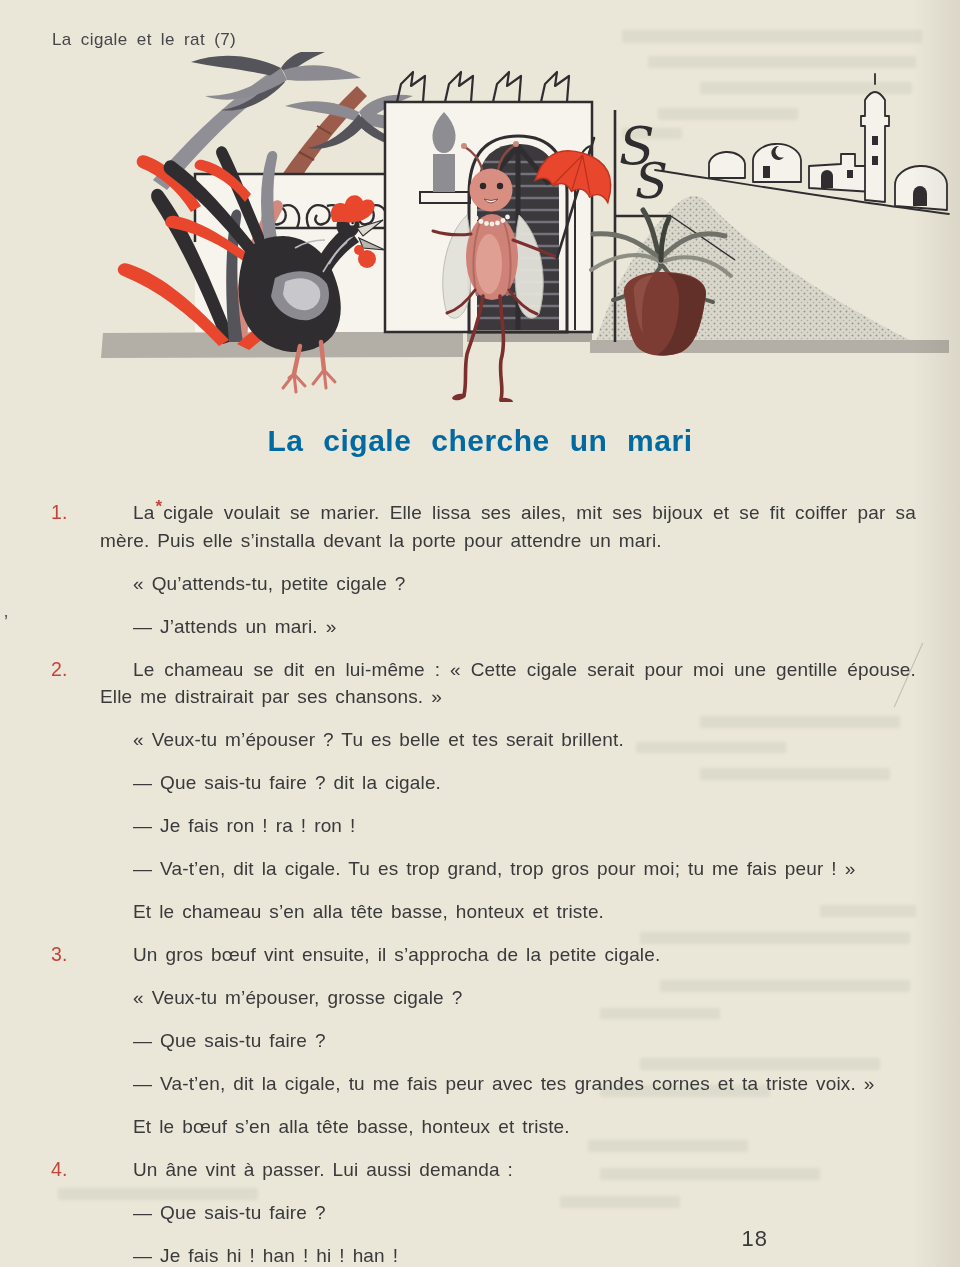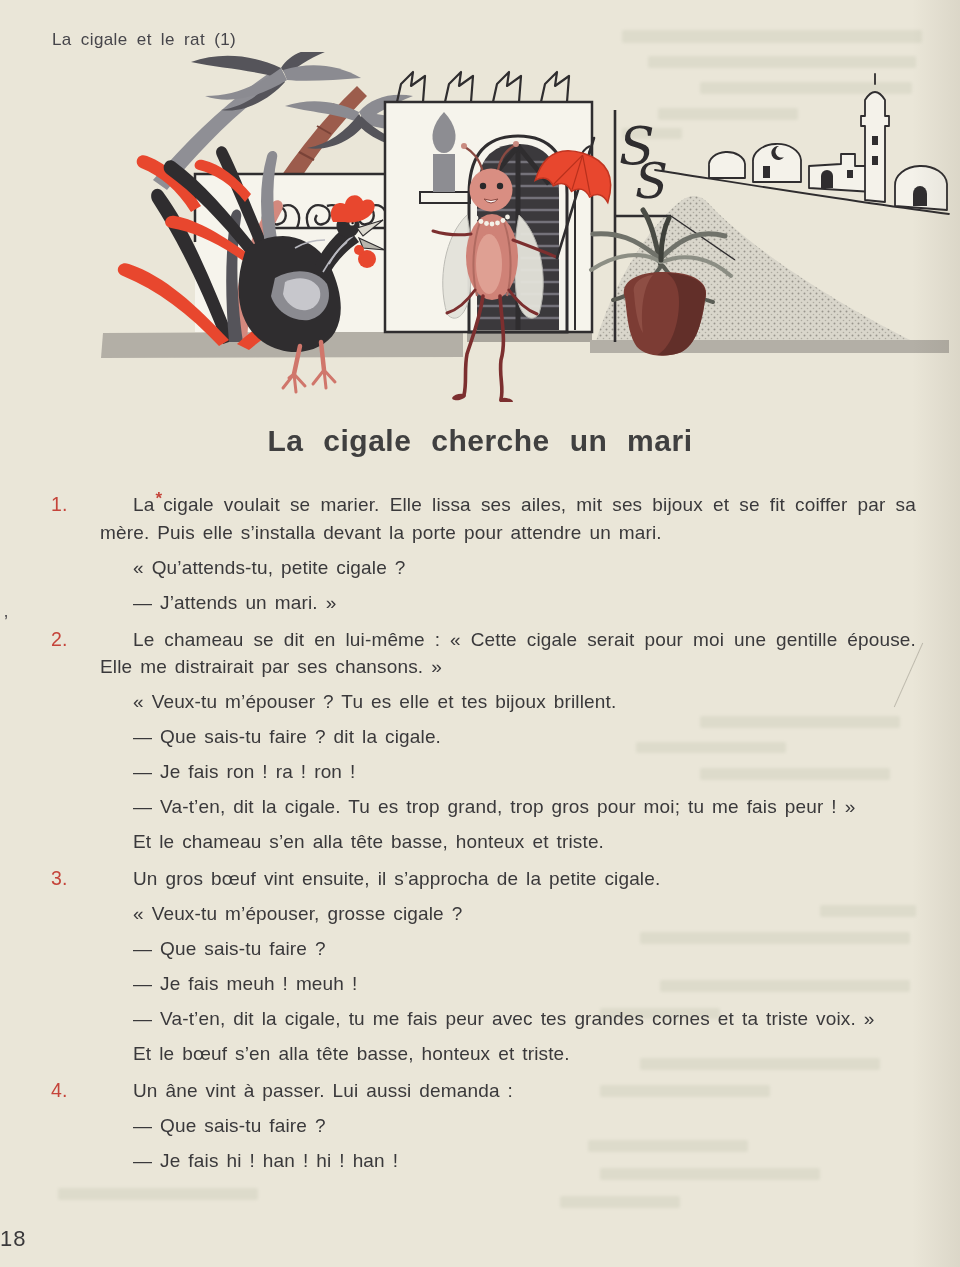--- a/index.html
+++ b/index.html
@@ -8,28 +8,28 @@
     background:#eae6d8;
     font-family:"Liberation Sans", sans-serif;
     color:#3a393b;
   }
   .edge-shade{position:absolute;top:0;right:0;width:48px;height:100%;
     background:linear-gradient(to right, rgba(0,0,0,0), rgba(90,80,60,0.10));pointer-events:none;}
   .header{position:absolute;top:30px;left:52px;font-size:17px;color:#46454a;
     letter-spacing:.4px;word-spacing:4px;}
   .illustration{position:absolute;top:52px;left:95px;}
   .title{position:absolute;top:424px;left:0;width:960px;margin:0;text-align:center;
-    font-size:30px;font-weight:bold;color:#404040;letter-spacing:.5px;word-spacing:11px;}
+    font-size:30px;font-weight:bold;color:#0369a1;letter-spacing:.5px;word-spacing:11px;}
   .story{position:absolute;top:483px;left:100px;width:816px;
     font-size:19px;line-height:27px;word-spacing:2.5px;letter-spacing:.15px;}
   .para{position:relative;margin:0 0 10px 0;}
   .pnum{position:absolute;left:-49px;top:0;color:#c5443a;font-size:19.5px;}
-  .block{margin:8px 0 5px 0;text-indent:33px;text-align:justify;}
+  .block{margin:16px 0 5px 0;text-indent:33px;text-align:justify;}
   .star{color:#c5443a;font-size:17px;position:relative;top:-7px;padding:0 1px;font-weight:bold;}
-  .pageno{position:absolute;top:1226px;left:0;width:768px;text-align:left;
+  .pageno{position:absolute;top:1226px;left:0;width:768px;text-align:right;
     font-size:22px;color:#3a393b;letter-spacing:1px;}
   .ghost{position:absolute;background:#8a9478;opacity:.13;filter:blur(1.5px);border-radius:2px;}
   .crease{position:absolute;width:1px;height:70px;background:rgba(60,55,45,.25);
     transform:rotate(24deg);filter:blur(.4px);}
   .stray{position:absolute;left:4px;top:612px;font-size:18px;color:#4c4a4e;}
 </style>
 </head>
 <body>
 
 <div>
@@ -48,21 +48,21 @@
   <div class="ghost" style="left:640px;top:1058px;width:240px;height:12px"></div>
   <div class="ghost" style="left:600px;top:1085px;width:170px;height:12px"></div>
   <div class="ghost" style="left:588px;top:1140px;width:160px;height:12px"></div>
   <div class="ghost" style="left:600px;top:1168px;width:220px;height:12px"></div>
   <div class="ghost" style="left:560px;top:1196px;width:120px;height:12px"></div>
   <div class="ghost" style="left:58px;top:1188px;width:200px;height:12px"></div>
 </div>
 <div class="crease" style="left:908px;top:640px;"></div>
 <span class="stray">’</span>
 
-<div class="header">La cigale et le rat (1)</div>
+<div class="header">La cigale et le rat (7)</div>
 
 <svg class="illustration" width="855" height="350" viewBox="0 0 855 350">
   <defs>
     <pattern id="dt" patternUnits="userSpaceOnUse" width="6" height="6">
       <circle cx="1.5" cy="1.5" r="1" fill="#8d8a81"></circle>
       <circle cx="4.5" cy="4.5" r=".8" fill="#a5a298"></circle>
     </pattern>
     <clipPath id="archClip">
         <path d="M382,278 L382,142 Q382,92 423,92 Q464,92 464,142 L464,278 Z"></path>
       </clipPath>
@@ -306,32 +306,31 @@
 <div class="story" id="story">
     <div class="para">
       <span class="pnum">1.</span>
       <p class="block">La<span class="star">*</span>cigale voulait se marier. Elle lissa ses ailes, mit ses bijoux et se fit coiffer par sa mère. Puis elle s’installa devant la porte pour attendre un mari.</p>
       <p class="block">« Qu’attends-tu, petite cigale ?</p>
       <p class="block">— J’attends un mari. »</p>
     </div>
     <div class="para">
       <span class="pnum">2.</span>
       <p class="block">Le chameau se dit en lui-même : « Cette cigale serait pour moi une gentille épouse. Elle me distrairait par ses chansons. »</p>
-      <p class="block">« Veux-tu m’épouser ? Tu es elle et tes bijoux brillent.</p>
+      <p class="block">« Veux-tu m’épouser ? Tu es belle et tes serait brillent.</p>
       <p class="block">— Que sais-tu faire ? dit la cigale.</p>
       <p class="block">— Je fais ron ! ra ! ron !</p>
       <p class="block">— Va-t’en, dit la cigale. Tu es trop grand, trop gros pour moi; tu me fais peur ! »</p>
       <p class="block">Et le chameau s’en alla tête basse, honteux et triste.</p>
     </div>
     <div class="para">
       <span class="pnum">3.</span>
       <p class="block">Un gros bœuf vint ensuite, il s’approcha de la petite cigale.</p>
       <p class="block">« Veux-tu m’épouser, grosse cigale ?</p>
       <p class="block">— Que sais-tu faire ?</p>
-      <p class="block">— Je fais meuh ! meuh !</p>
       <p class="block">— Va-t’en, dit la cigale, tu me fais peur avec tes grandes cornes et ta triste voix. »</p>
       <p class="block">Et le bœuf s’en alla tête basse, honteux et triste.</p>
     </div>
     <div class="para">
       <span class="pnum">4.</span>
       <p class="block">Un âne vint à passer. Lui aussi demanda :</p>
       <p class="block">— Que sais-tu faire ?</p>
       <p class="block">— Je fais hi ! han ! hi ! han !</p>
     </div>
   </div>

